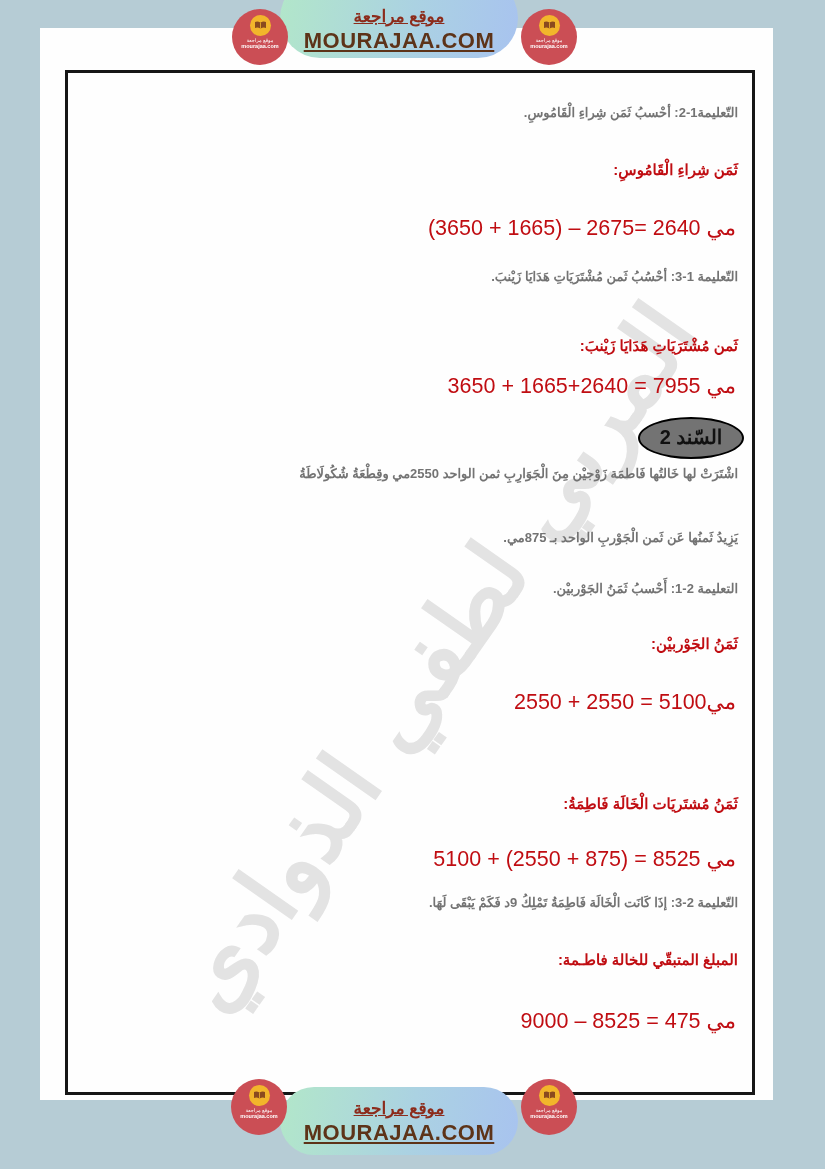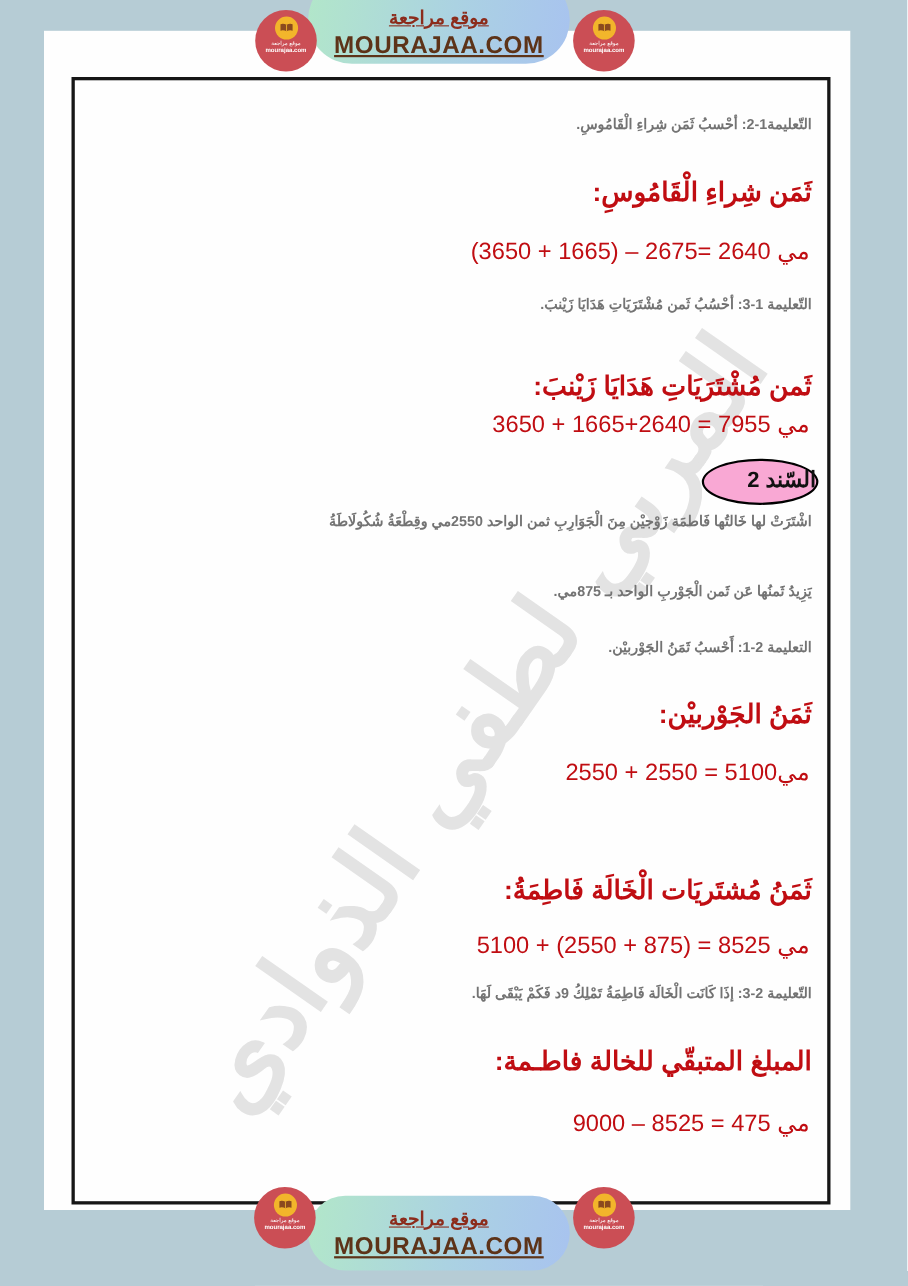--- a/index.html
+++ b/index.html
@@ -22,31 +22,31 @@
   }
   .content-box{
     position:absolute; left:25px; top:42px; width:690px; height:1025px;
     border:3px solid #161616; box-sizing:border-box; z-index:2;
   }
   .tline{
     position:absolute; left:14px; right:14px;
     direction:rtl; text-align:right; font-weight:bold;
   }
   .black{ color:#737373; font-size:13px; }
-  .red{ color:#c00d12; font-size:24px; }
+  .red{ color:#c00d12; font-size:15px; }
   .eq{
     position:absolute; left:14px; right:16px;
     direction:ltr; text-align:right;
     color:#c00d12; font-size:21.5px; font-weight:normal; letter-spacing:.3px;
   }
   .oval{
     position:absolute; top:344px; right:8px; width:106px; height:42px;
     border:2.5px solid #000; border-radius:50%; box-sizing:border-box;
-    direction:rtl; line-height:36px;
-    font-size:20px; font-weight:bold; color:#111; background:#f9a8d4;
+    direction:rtl; text-align:center; line-height:36px;
+    font-size:20px; font-weight:bold; color:#111; background:#737373;
   }
   .pill{
     position:absolute; width:238px;
     background:linear-gradient(100deg,#b2e7c9 0%,#abd2e2 55%,#a8c3ef 100%);
     border-radius:40px; text-align:center; z-index:5; box-sizing:border-box;
   }
   .pill-header{ left:280px; top:-22px; height:80px; padding-top:28px; }
   .pill-footer{ left:280px; top:1087px; height:68px; padding-top:11px; }
   .pill .ar{
     display:block; direction:rtl; font-size:17px; line-height:22px; font-weight:bold;

